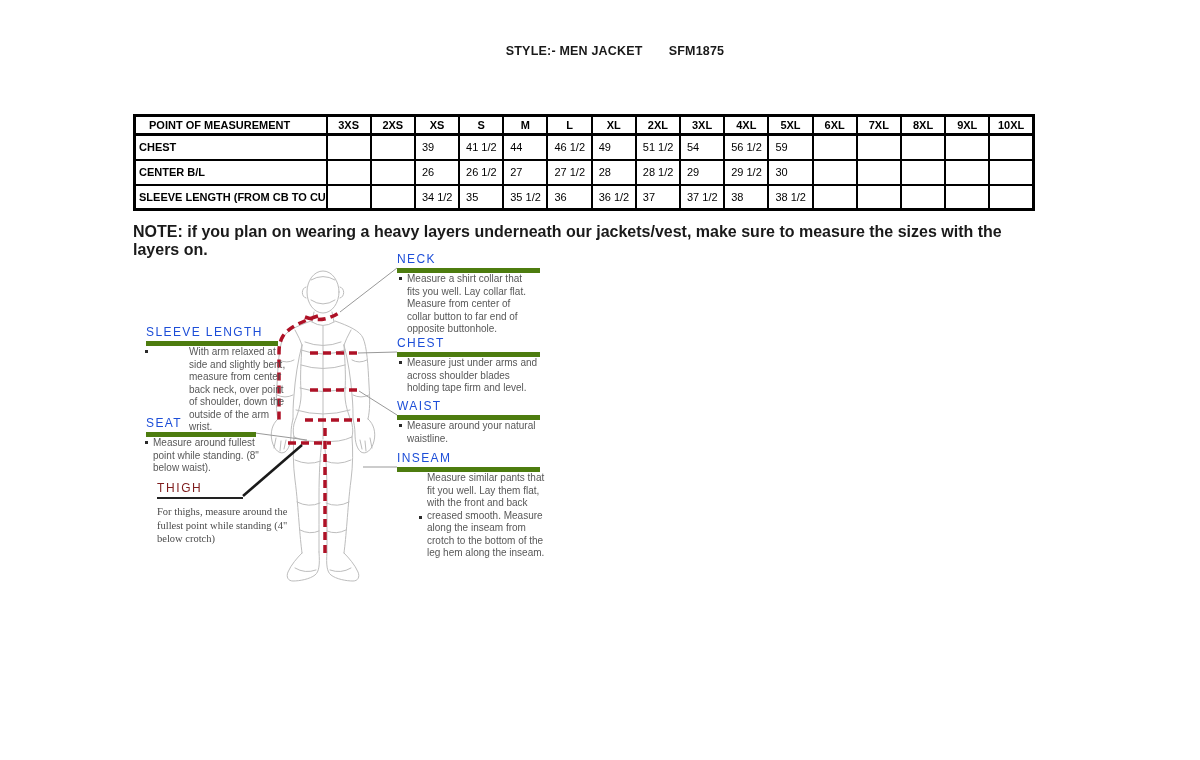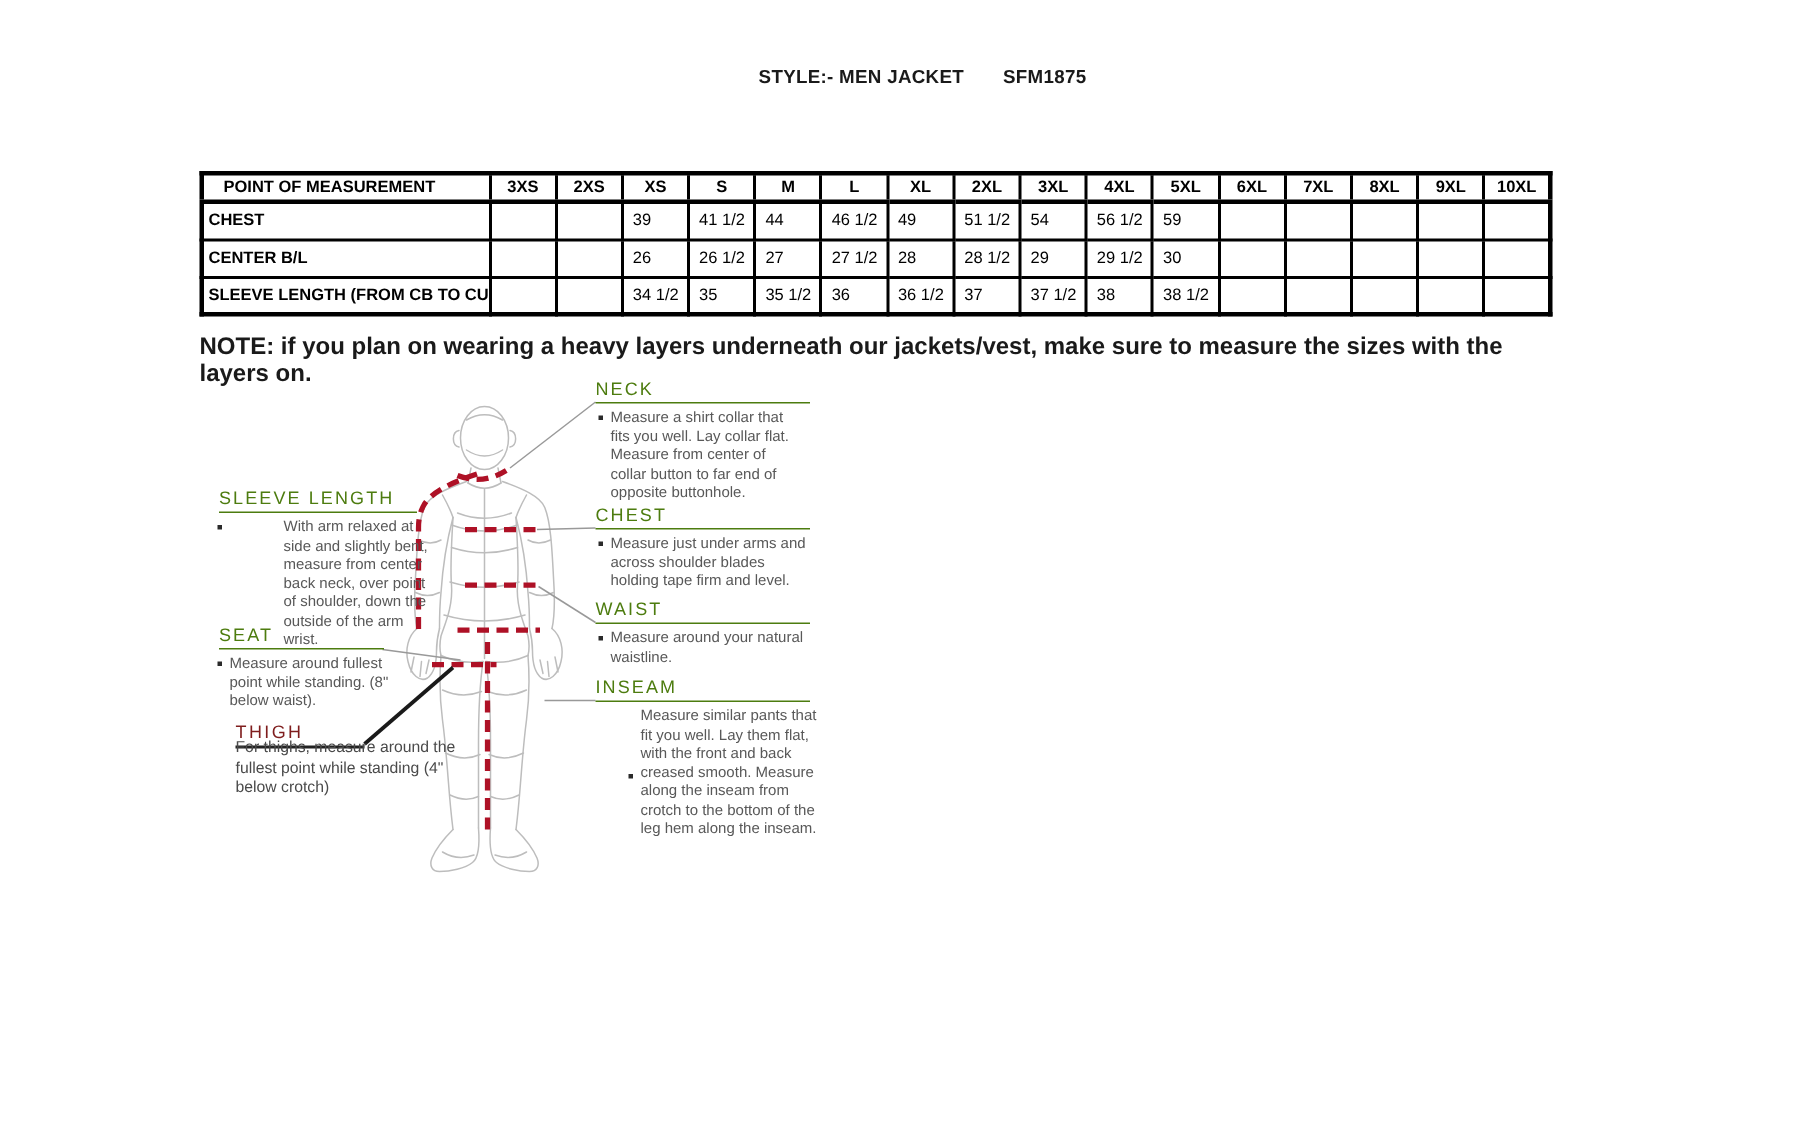--- a/index.html
+++ b/index.html
@@ -37,22 +37,22 @@
   
   #note-line {
     position:absolute; left:133px; top:223px; width:900px;
     font-size:16px; font-weight:bold; color:#1a1a1a;
   }
 
   
   #figure-svg { position:absolute; left:135px; top:250px; }
 
   .guide-title {
-    position:absolute; font-size:12px; letter-spacing:1.4px; color:#4d7c0f;
-    line-height:14px; padding-bottom:2px; border-bottom:1px solid #4d7c0f;
+    position:absolute; font-size:12px; letter-spacing:1.4px; color:#1d4ed8;
+    line-height:14px; padding-bottom:2px; border-bottom:5px solid #4d7c0f;
     white-space:nowrap;
   }
   .guide-title.dark { color:#7f1d1d; border-bottom:2px solid #222; letter-spacing:1.6px; }
   .guide-desc {
     position:absolute; display:flex; align-items:flex-start;
     font-size:10px; color:#585858; line-height:12.5px;
   }
   .guide-desc .bullet {
     flex:0 0 auto; width:3px; height:3px; background:#2a2a2a; margin:4px 5px 0 2px;
   }
@@ -281,17 +281,17 @@
       <span>Measure around fullest point while standing. (8" below waist).</span>
   </div>
 
   <div class="guide-title" style="left:397px; top:451px; width:143px;">INSEAM</div>
   <div class="guide-desc" style="left:417px; top:472px; width:136px;align-items:center;">
     <span class="bullet"></span>
       <span>Measure similar pants that fit you well. Lay them flat, with the front and back creased smooth. Measure along the inseam from crotch to the bottom of the leg hem along the inseam.</span>
   </div>
 
   <div class="guide-title dark" style="left:157px; top:481px; width:86px;">THIGH</div>
-  <div class="guide-desc no-bullet" style="left:157px; top:492px; width:152px;">
+  <div class="guide-desc no-bullet" style="left:157px; top:505px; width:152px;font-family:Liberation Serif, serif;">
     <span>For thighs, measure around the fullest point while standing (4" below crotch)</span>
   </div>
 
 </div>
 
 </body></html>

